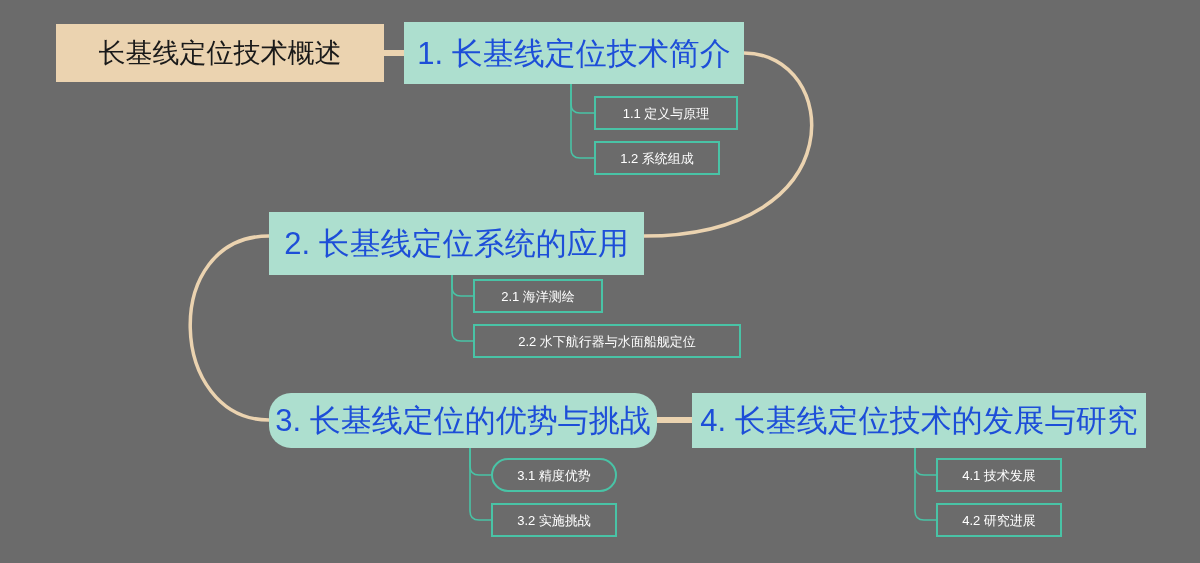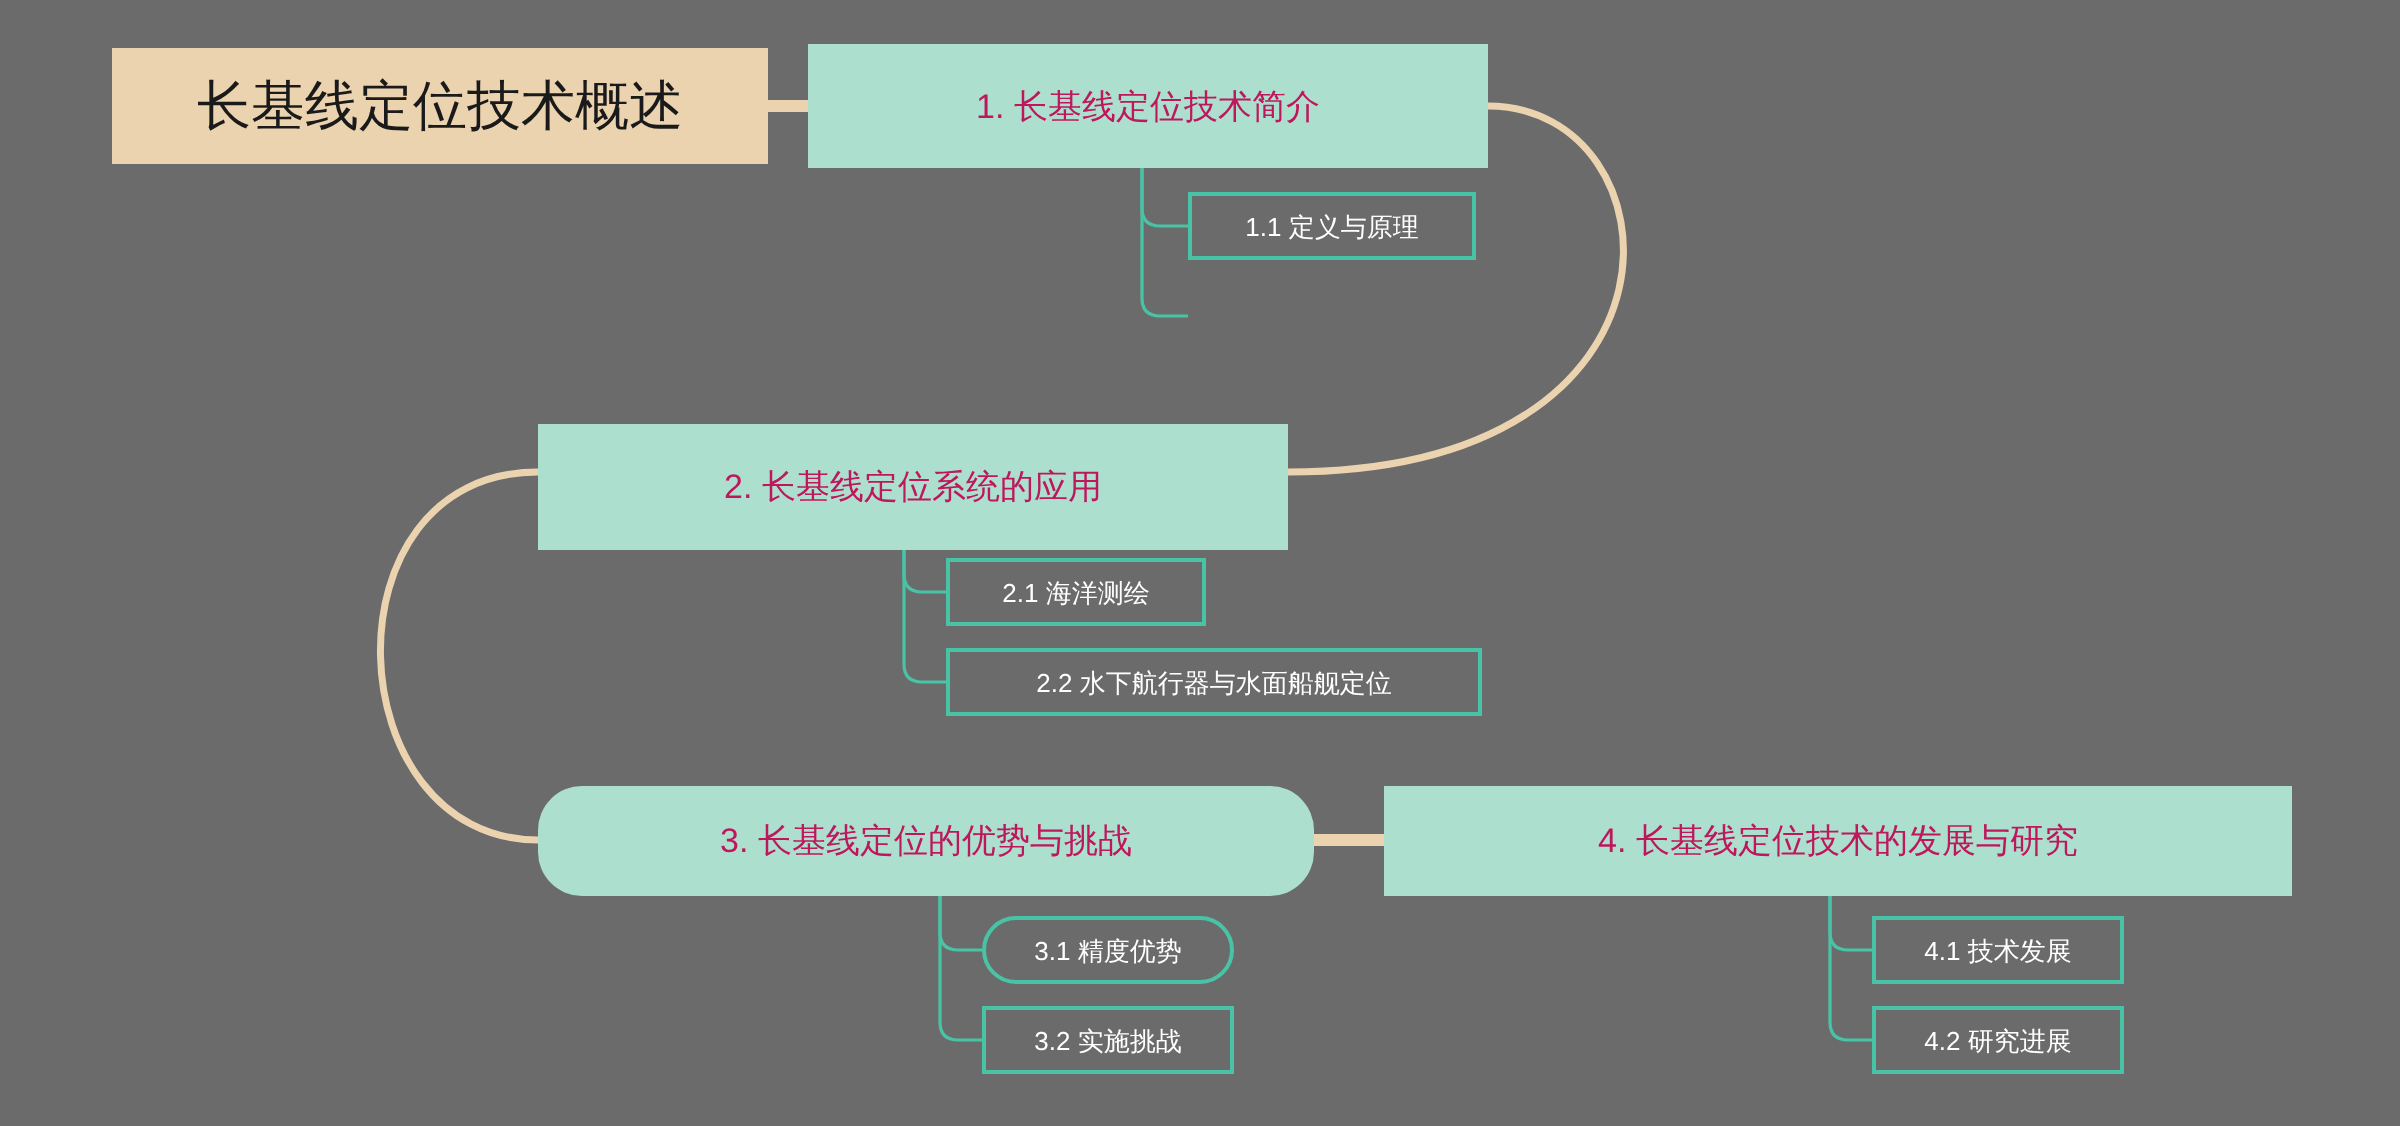--- a/index.html
+++ b/index.html
@@ -39,22 +39,22 @@
   
   .node.root {
     background: #ebd3b0;
     color: #1a1a1a;
     font-size: 27px;
     border: 0;
   }
   
   .node.lvl1 {
     background: #addfcf;
-    color: #be185d;
-    font-size: 17px;
+    color: #1d4ed8;
+    font-size: 31px;
     border: 0;
   }
   
   .node.lvl2 {
     background: transparent;
     color: #ffffff;
     font-size: 13px;
     border: 2px solid #49c3a6;
   }
 </style>
@@ -77,20 +77,21 @@
     <path fill="none" stroke="#49c3a6" stroke-width="1.6" d="M470,448 L470,466 Q470,475 479,475 L491,475"></path>
     <path fill="none" stroke="#49c3a6" stroke-width="1.6" d="M470,448 L470,511 Q470,520 479,520 L491,520"></path>
     <path fill="none" stroke="#49c3a6" stroke-width="1.6" d="M915,448 L915,466 Q915,475 924,475 L936,475"></path>
     <path fill="none" stroke="#49c3a6" stroke-width="1.6" d="M915,448 L915,511 Q915,520 924,520 L936,520"></path>
   </svg>
 
   <div class="node root" style="left: 56px; top: 24px; width: 328px; height: 58px;">长基线定位技术概述</div>
 
   <div class="node lvl1" style="left: 404px; top: 22px; width: 340px; height: 62px;">1. 长基线定位技术简介</div>
   <div class="node lvl2" style="left: 594px; top: 96px; width: 144px; height: 34px;">1.1 定义与原理</div>
+  <div class="node lvl2" style="left: 594px; top: 141px; width: 126px; height: 34px;">1.2 系统组成</div>
 
   <div class="node lvl1" style="left: 269px; top: 212px; width: 375px; height: 63px;">2. 长基线定位系统的应用</div>
   <div class="node lvl2" style="left: 473px; top: 279px; width: 130px; height: 34px;">2.1 海洋测绘</div>
   <div class="node lvl2" style="left: 473px; top: 324px; width: 268px; height: 34px;">2.2 水下航行器与水面船舰定位</div>
 
   <div class="node lvl1" style="left: 269px; top: 393px; width: 388px; height: 55px; border-radius: 22px;">3. 长基线定位的优势与挑战</div>
   <div class="node lvl2" style="left: 491px; top: 458px; width: 126px; height: 34px; border-radius: 17px;">3.1 精度优势</div>
   <div class="node lvl2" style="left: 491px; top: 503px; width: 126px; height: 34px;">3.2 实施挑战</div>
 
   <div class="node lvl1" style="left: 692px; top: 393px; width: 454px; height: 55px;">4. 长基线定位技术的发展与研究</div>

